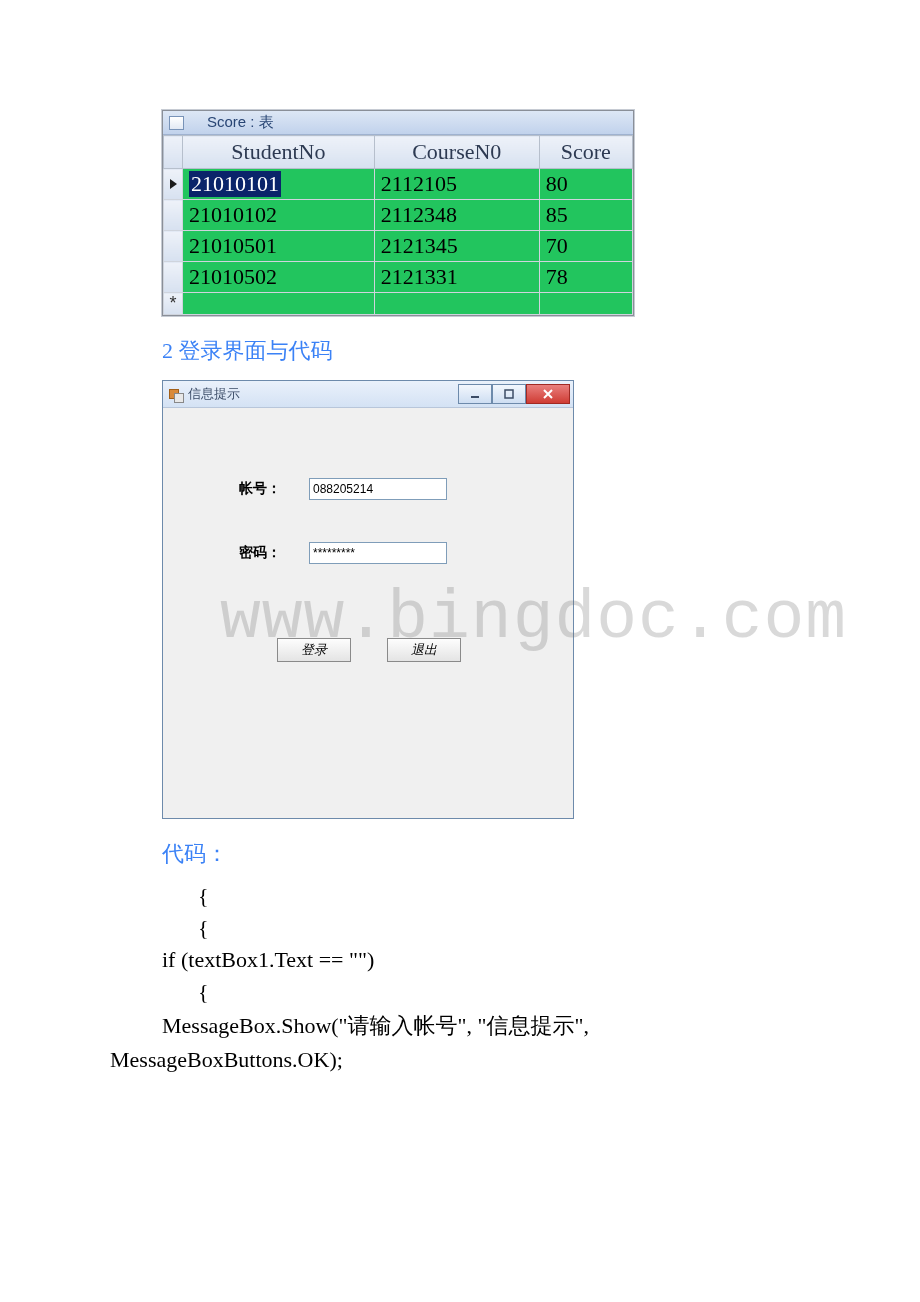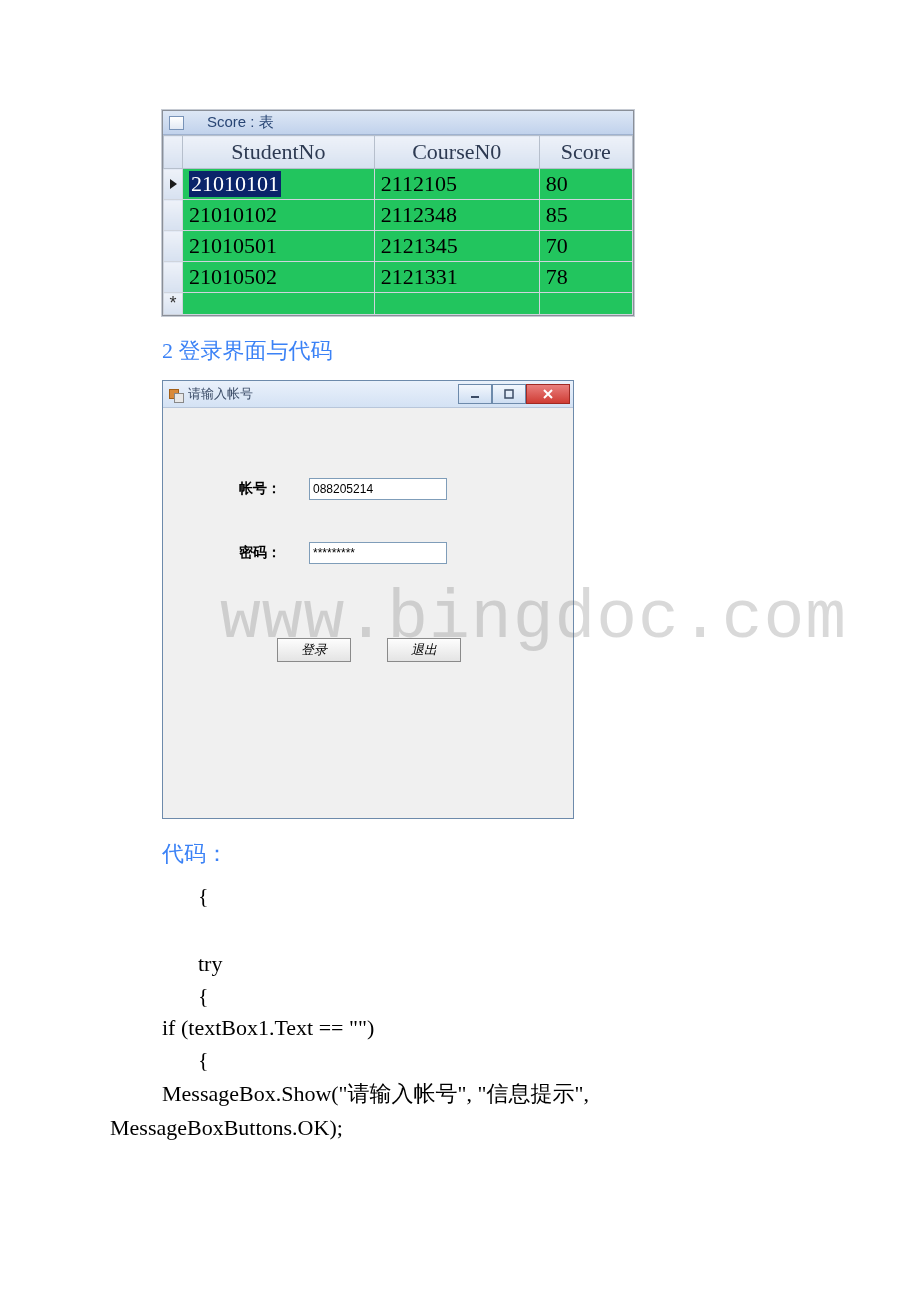--- a/index.html
+++ b/index.html
@@ -243,21 +243,21 @@
         </tr>
       </tbody>
     </table>
   </div>
 
   <p class="para">2 登录界面与代码</p>
 
   <div class="login-window">
     <div class="login-titlebar">
       <span class="form-icon"></span>
-      <span>请输入帐号</span>
+      <span>信息提示</span>
       <div class="win-buttons">
         <div class="win-btn">
           <svg width="10" height="10">
               <rect x="1" y="7" width="8" height="2" fill="#3c4c66"></rect>
             </svg>
         </div>
         <div class="win-btn">
           <svg width="10" height="10">
               <rect x="1" y="1" width="8" height="8" fill="none" stroke="#3c4c66" stroke-width="1.5"></rect>
             </svg>
@@ -283,20 +283,19 @@
         <button class="win-form-btn">退出</button>
       </div>
     </div>
   </div>
 
   <div class="watermark">www.bingdoc.com</div>
 
   <p class="para">代码：</p>
 
   <p class="code-line ind1">{</p>
-  <p class="code-line ind1" style="margin-top:42px"> try</p>
   <p class="code-line ind1"> {</p>
   <p class="code-line">if (textBox1.Text == "")</p>
   <p class="code-line ind1"> {</p>
   <p class="code-line"> MessageBox.Show("请输入帐号", "信息提示",</p>
   <p class="code-line ind0">MessageBoxButtons.OK);</p>
 
 </div>
 
 </body></html>

